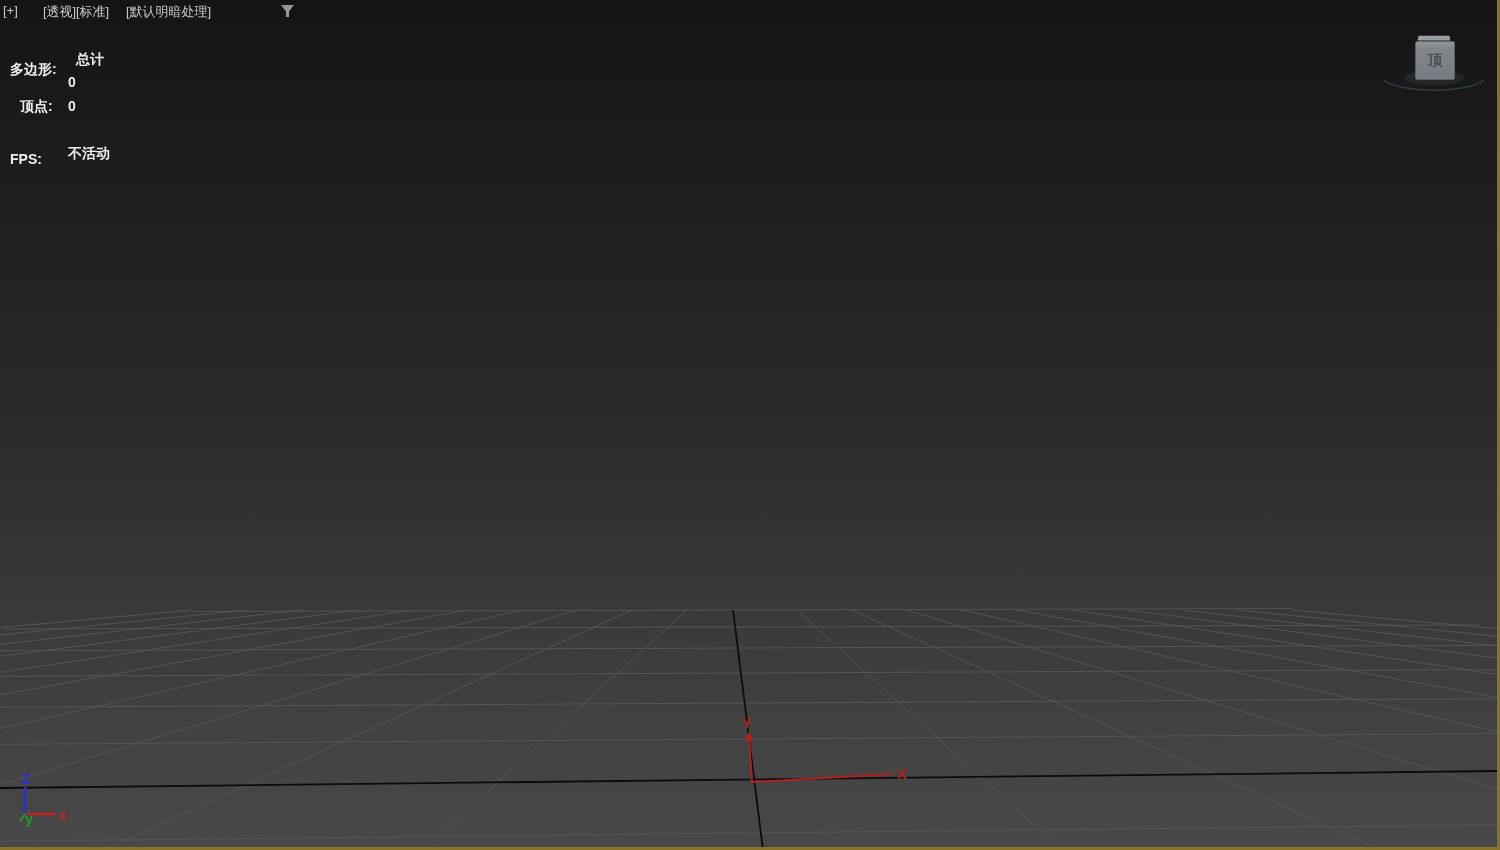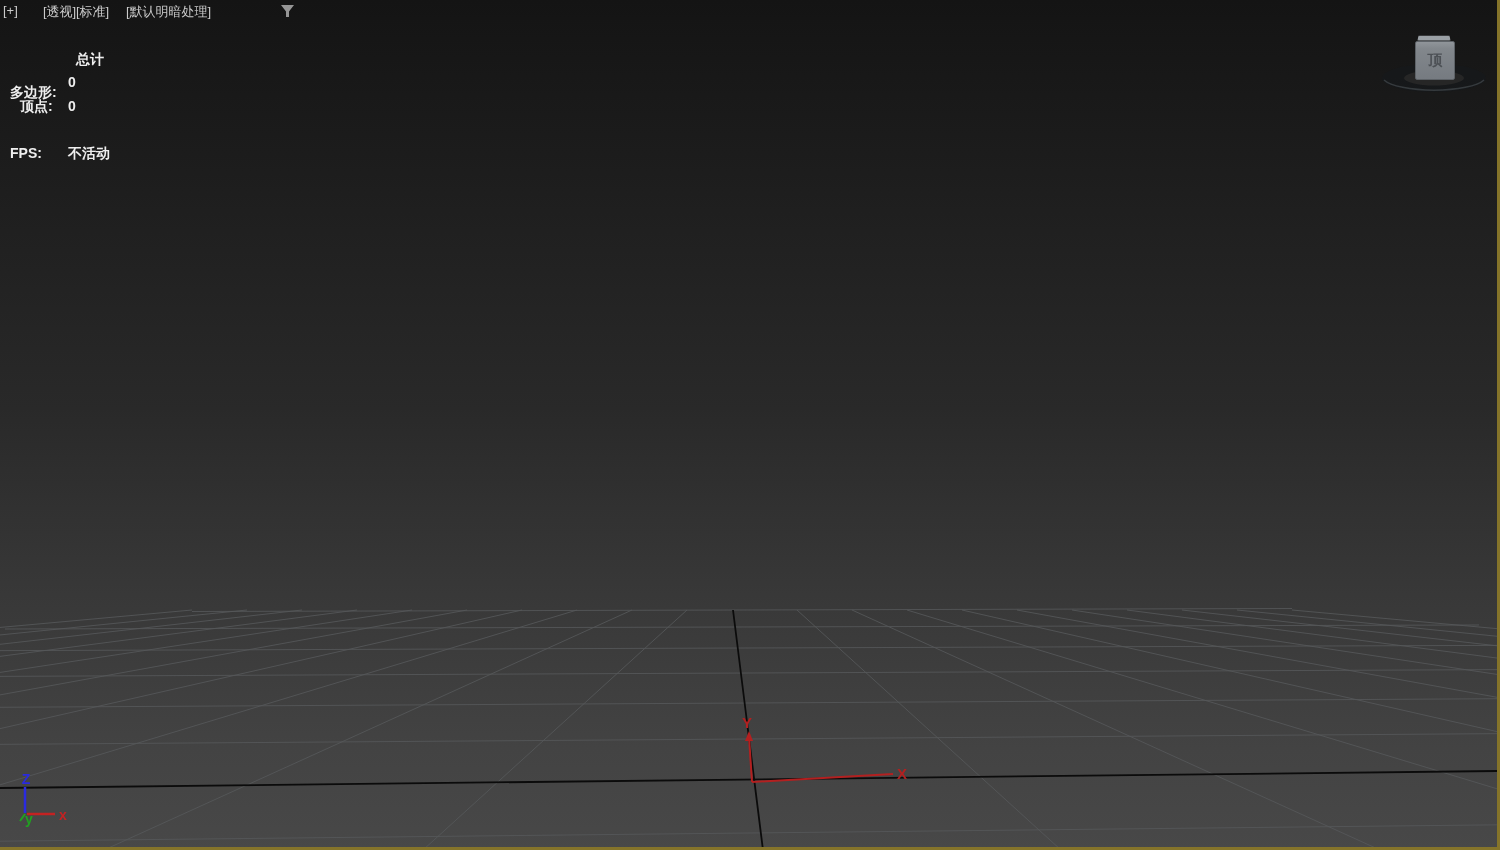--- a/index.html
+++ b/index.html
@@ -439,25 +439,25 @@
   <span class="menu" style="left:43px">[透视]</span>
   <span class="menu" style="left:76px">[标准]</span>
   <span class="menu" style="left:126px">[默认明暗处理]</span>
   <svg class="funnel" style="left:280px" width="15" height="15">
     <polygon points="1,1 14,1 9,7.5 9,13 6,13 6,7.5" fill="#969696"></polygon>
   </svg>
 </div>
 
 <div id="stats">
   <div class="stat" style="left:76px;top:51px">总计</div>
-  <div class="stat" style="left:10px;top:84px">多边形:</div>
+  <div class="stat" style="left:10px;top:61px">多边形:</div>
   <div class="stat" style="left:68px;top:74px">0</div>
   <div class="stat" style="left:20px;top:98px">顶点:</div>
   <div class="stat" style="left:68px;top:98px">0</div>
-  <div class="stat" style="left:10px;top:145px">FPS:</div>
+  <div class="stat" style="left:10px;top:151px">FPS:</div>
   <div class="stat" style="left:68px;top:145px">不活动</div>
 </div>
 
 <div id="viewcube">
   <svg width="112" height="66">
     <ellipse cx="56" cy="48" rx="52" ry="14" fill="#17191b" opacity="0.92"></ellipse>
     <ellipse cx="56" cy="48" rx="30" ry="7.5" fill="#262626"></ellipse>
     <path d="M 6,50 A 52 14 0 0 0 106,50" stroke="#43484d" stroke-width="1.5" fill="none" opacity="0.7"></path>
   </svg>
   <div class="cube-top"></div>

